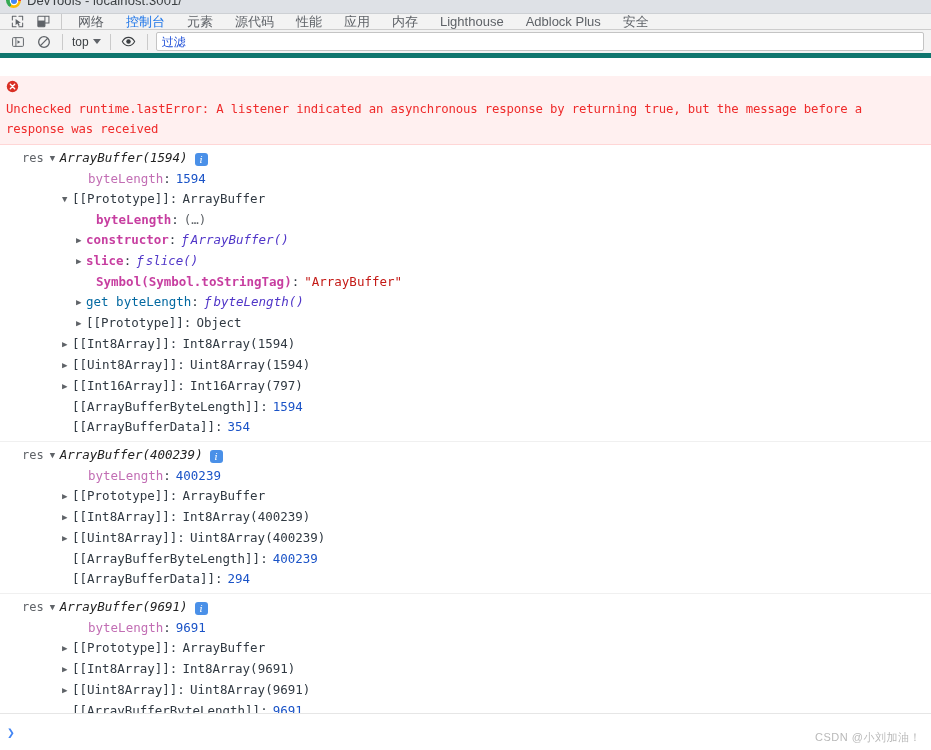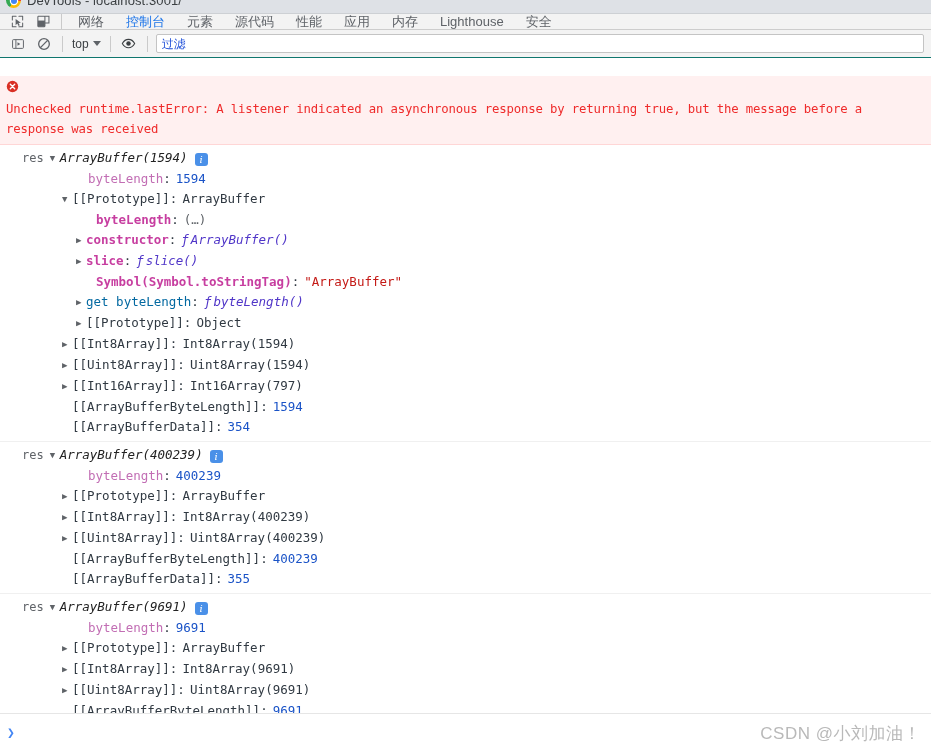--- a/index.html
+++ b/index.html
@@ -115,21 +115,21 @@
     justify-content: center;
     flex: none;
   }
 
   
   .filterbar {
     display: flex;
     align-items: center;
     height: 28px;
     background: #f3f3f3;
-    border-bottom: 1px solid #0f766e;
+    border-bottom: 5px solid #0f766e;
     padding: 0 5px;
     box-sizing: border-box;
   }
   .ctx-select {
     display: flex;
     align-items: center;
     gap: 4px;
     font-size: 12px;
     color: #3c4043;
     padding: 0 4px;
@@ -281,21 +281,21 @@
     font-size: 13px;
     font-family: "DejaVu Sans Mono", monospace;
     padding-left: 7px;
     font-weight: bold;
   }
   .watermark {
     position: absolute;
     right: 10px;
     bottom: 5px;
     color: #b9b9b9;
-    font-size: 17px;
+    font-size: 11px;
     font-family: "Liberation Sans", sans-serif;
     white-space: nowrap;
     letter-spacing: .5px;
   }
 </style>
 </head>
 <body>
 
 <div class="titlebar">
   <div class="titlebar-inner">
@@ -336,20 +336,23 @@
     <span>性能</span>
   </div>
   <div class="tab">
     <span>应用</span>
   </div>
   <div class="tab">
     <span>内存</span>
   </div>
   <div class="tab">
     <span>Lighthouse</span>
+  </div>
+  <div class="tab">
+    <span>Adblock Plus</span>
   </div>
   <div class="tab">
     <span>安全</span>
   </div>
 </div>
 
 <div class="filterbar">
   <div class="tb-icon-btn">
     <svg width="14" height="14" viewBox="0 0 16 16" aria-hidden="true">
       <rect x="1.8" y="3" width="12.4" height="10" rx="1" fill="none" stroke="#5f6368" stroke-width="1.1"></rect>
@@ -512,21 +515,21 @@
         <div class="row ind2">
           <span class="arrow blank"></span>
           <span class="k-proto">[[ArrayBufferByteLength]]</span>
           <span class="colon">:</span>
           <span class="v-num">400239</span>
         </div>
         <div class="row ind2">
           <span class="arrow blank"></span>
           <span class="k-proto">[[ArrayBufferData]]</span>
           <span class="colon">:</span>
-          <span class="v-num">355</span>
+          <span class="v-num">294</span>
         </div>
       </div>
       <div class="log-group">
         <div class="row">
           <span class="res-label">res</span>
           <span class="arrow open"></span>
           <span class="obj-head">ArrayBuffer(9691)</span>
           <span class="info-icon">i</span>
         </div>
         <div class="row ind1">

